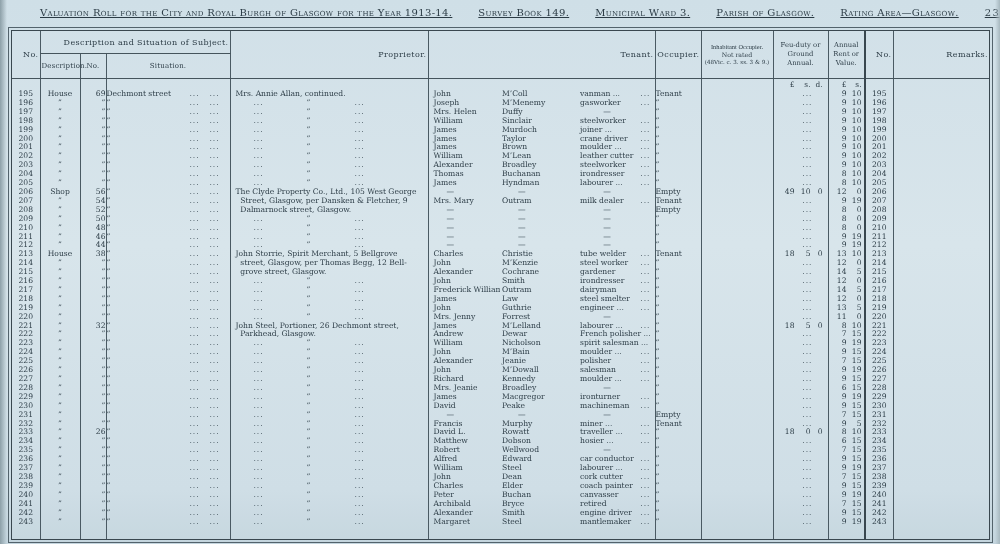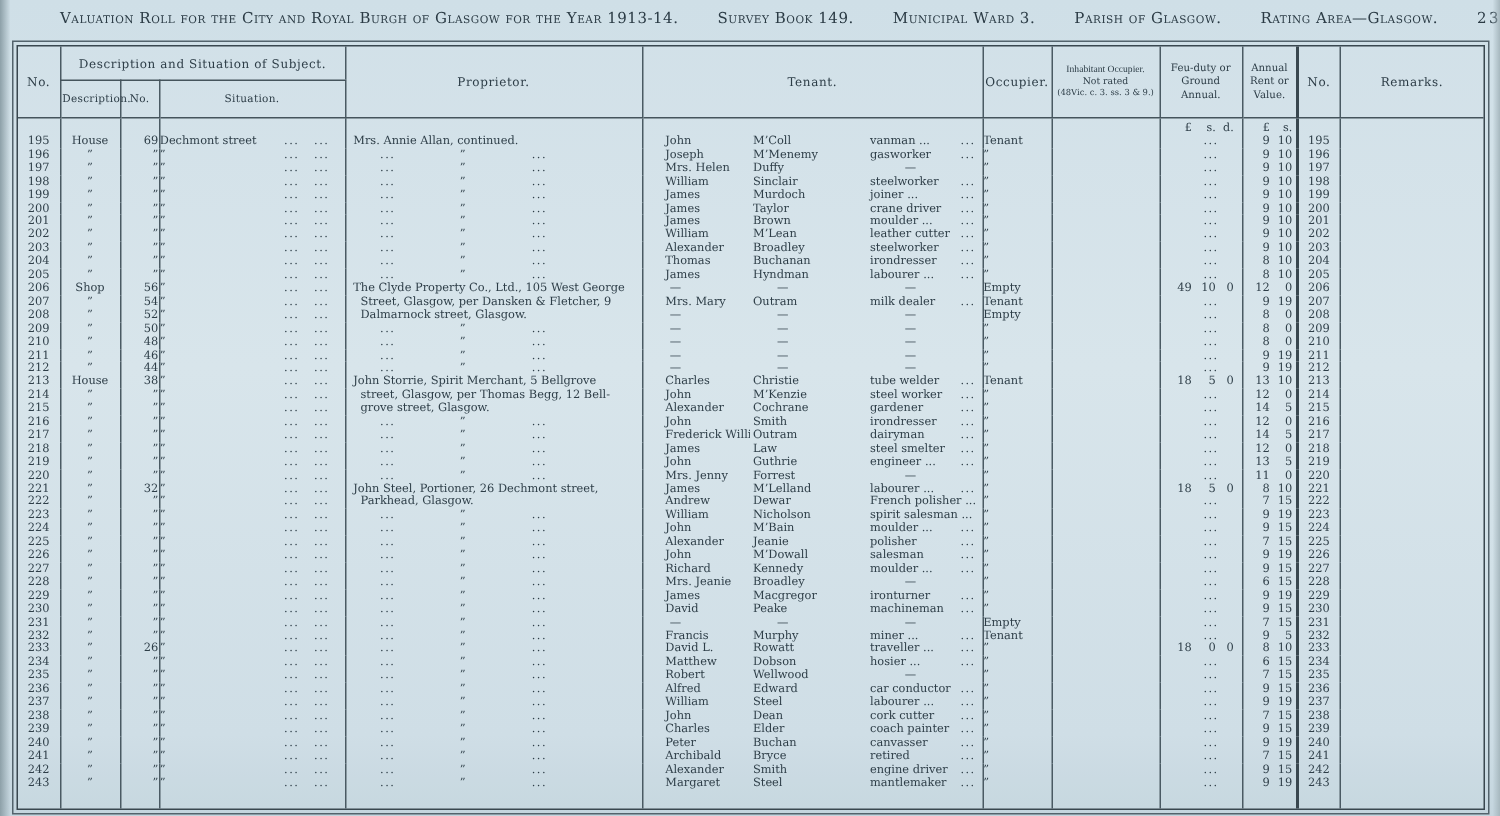--- a/index.html
+++ b/index.html
@@ -6,30 +6,30 @@
   .page{position:relative;width:1000px;height:544px;overflow:hidden;
     background:linear-gradient(180deg,#cfdfe7 0%,#d6e4ea 45%,#cddde5 90%,#c4d5de 100%);
     font-family:"DejaVu Serif","Liberation Serif",serif;color:#2e3e48;}
   .edge-left{position:absolute;left:0;top:0;width:7px;height:100%;
     background:linear-gradient(90deg,#8da0a8,rgba(210,225,232,0));}
   .edge-right{position:absolute;right:0;top:0;width:5px;height:100%;
     background:linear-gradient(270deg,#a7b8bf,rgba(210,225,232,0));}
   .edge-bottom{position:absolute;left:0;bottom:0;width:100%;height:9px;
     background:linear-gradient(90deg,#76ululu 0,#76878f 0%,#93a4ac 25%,#6d7f88 55%,#8d9ea6 80%,#7b8c94 100%);}
   .titlebar{display:flex;align-items:flex-start;padding:7px 16px 0 40px;
-    font-variant:small-caps;font-size:10px;letter-spacing:0.35px;white-space:nowrap;color:#2b3b45;}
+    font-variant:small-caps;font-size:10px;letter-spacing:0.35px;white-space:nowrap;color:#2b3b45;text-decoration:underline;}
   .t-seg{margin-right:26px;}
   .page-num{margin-left:auto;margin-right:6px;letter-spacing:1.5px;font-size:10px;}
   .tablewrap{position:absolute;left:11px;top:30px;width:977px;
     border:1.5px solid #39474f;outline:1px solid #53636c;outline-offset:2px;
     background:rgba(255,255,255,0.05);}
   table{border-collapse:collapse;table-layout:fixed;width:100%;}
   th{font-weight:normal;text-align:center;vertical-align:middle;padding:1px;
     border-bottom:1px solid #45545c;color:#2d3d47;}
-  .h-lg{font-size:8px;letter-spacing:0.4px;}
+  .h-lg{font-size:8px;letter-spacing:0.4px;text-align:right;}
   .h-sm{font-size:6.8px;line-height:1.35;}
   .sub{font-size:7px;letter-spacing:0.2px;}
   thead tr:first-child th{height:20px;}
   thead tr:last-child th{height:22px;}
   .inh-1{display:block;font-size:6.4px;line-height:1.25;font-family:Liberation Serif, serif;}
   .inh-2{display:block;font-size:6.2px;line-height:1.25;}
   .inh-3{display:block;font-size:5.6px;line-height:1.25;}
   .bl{border-left:1px solid #4a5a63;}
   .bl2{border-left:2px solid #39474f;}
   tbody td{font-size:7.6px;line-height:8.9px;height:8.9px;padding:0;margin:0;
@@ -38,21 +38,21 @@
   tr.spacer td{height:13px;}
   .c-rowno{text-align:center;}
   .c-desc{text-align:center;}
   .c-stno{text-align:right;}
   .sit-t{display:inline-block;width:78px;}
   .sit-d{display:inline-block;width:20px;text-align:center;letter-spacing:1px;}
   .pp-t{white-space:pre;padding-left:5px;}
   .pp-l{display:inline-block;width:56px;text-align:center;letter-spacing:1px;}
   .pp-c{display:inline-block;width:44px;text-align:center;}
   .pp-r{display:inline-block;padding-left:24px;letter-spacing:1px;}
-  .c-tf{padding-left:15px;}
+  .c-tf{padding-left:5px;}
   .c-ts{padding-left:2px;}
   .oc-t{padding-left:2px;}
   .oc-t.dash{display:inline-block;width:58px;text-align:center;padding-left:0;}
   .oc-d{position:absolute;right:4px;top:0;letter-spacing:1px;}
   .dash-c{padding-left:18px;}
   .c-occ{text-align:left;}
   .c-feu{text-align:right;}
   .f-p{display:inline-block;width:20px;text-align:right;}
   .f-s{display:inline-block;width:16px;text-align:right;}
   .f-d{display:inline-block;width:12px;text-align:right;padding-right:5px;}

